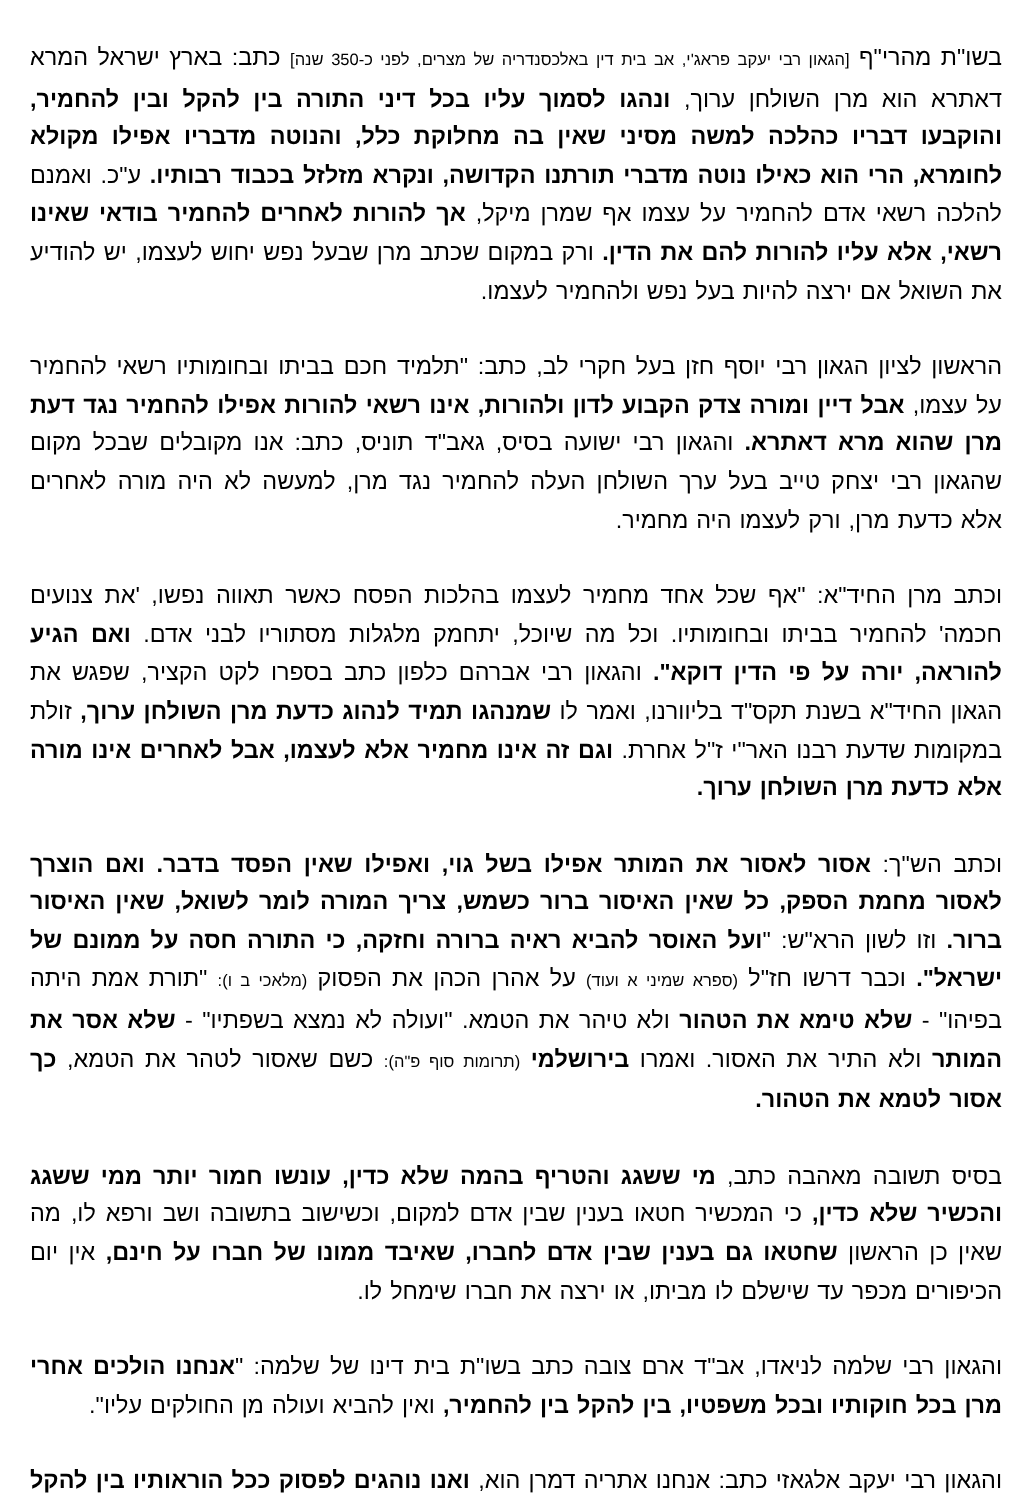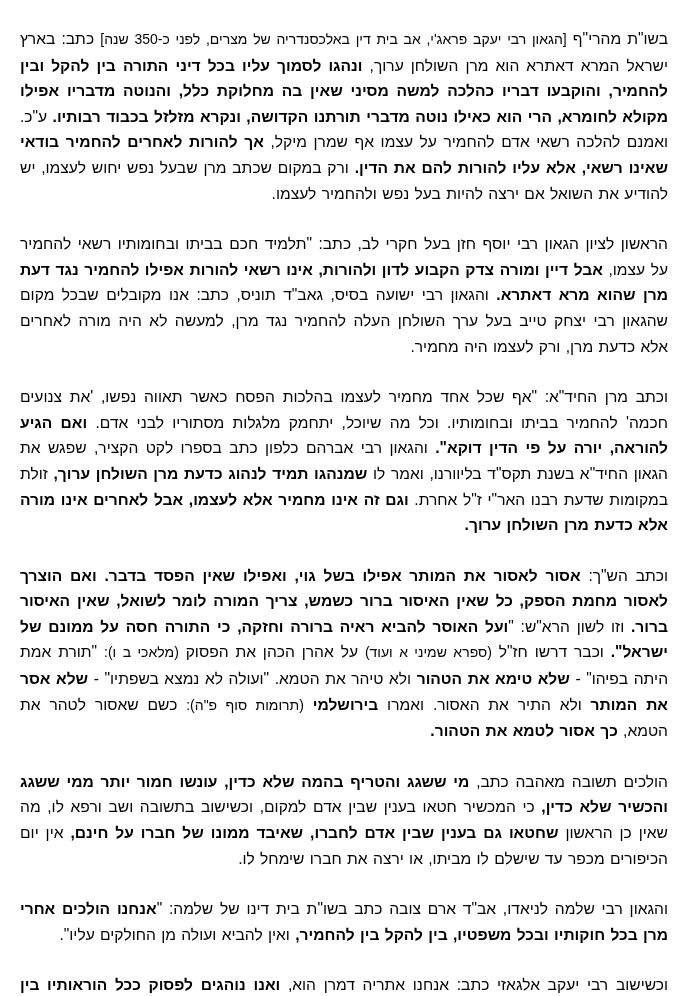--- a/index.html
+++ b/index.html
@@ -16,26 +16,26 @@
   }
   .para {
     font-size: 15.6px;
     line-height: 25.6px;
     text-align: justify;
     text-align-last: right;
     margin: 0 0 25px 0;
     word-spacing: 1px;
   }
   .para b { font-weight: 700; }
-  .para .small { font-size: 14px; }
+  .para .small { font-size: 11px; }
 </style>
 </head>
 <body>
 
 <div class="page">
   <p class="para"><span>בשו"ת מהרי"ף </span><span class="small">[הגאון רבי יעקב פראג'י, אב בית דין באלכסנדריה של מצרים, לפני כ-350 שנה]</span><span> כתב: בארץ ישראל המרא דאתרא הוא מרן השולחן ערוך, </span><b>ונהגו לסמוך עליו בכל דיני התורה בין להקל ובין להחמיר, והוקבעו דבריו כהלכה למשה מסיני שאין בה מחלוקת כלל, והנוטה מדבריו אפילו מקולא לחומרא, הרי הוא כאילו נוטה מדברי תורתנו הקדושה, ונקרא מזלזל בכבוד רבותיו.</b><span> ע"כ. ואמנם להלכה רשאי אדם להחמיר על עצמו אף שמרן מיקל, </span><b>אך להורות לאחרים להחמיר בודאי שאינו רשאי, אלא עליו להורות להם את הדין.</b><span> ורק במקום שכתב מרן שבעל נפש יחוש לעצמו, יש להודיע את השואל אם ירצה להיות בעל נפש ולהחמיר לעצמו.</span></p>
   <p class="para"><span>הראשון לציון הגאון רבי יוסף חזן בעל חקרי לב, כתב: "תלמיד חכם בביתו ובחומותיו רשאי להחמיר על עצמו, </span><b>אבל דיין ומורה צדק הקבוע לדון ולהורות, אינו רשאי להורות אפילו להחמיר נגד דעת מרן שהוא מרא דאתרא.</b><span> והגאון רבי ישועה בסיס, גאב"ד תוניס, כתב: אנו מקובלים שבכל מקום שהגאון רבי יצחק טייב בעל ערך השולחן העלה להחמיר נגד מרן, למעשה לא היה מורה לאחרים אלא כדעת מרן, ורק לעצמו היה מחמיר.</span></p>
   <p class="para"><span>וכתב מרן החיד"א: "אף שכל אחד מחמיר לעצמו בהלכות הפסח כאשר תאווה נפשו, 'את צנועים חכמה' להחמיר בביתו ובחומותיו. וכל מה שיוכל, יתחמק מלגלות מסתוריו לבני אדם. </span><b>ואם הגיע להוראה, יורה על פי הדין דוקא".</b><span> והגאון רבי אברהם כלפון כתב בספרו לקט הקציר, שפגש את הגאון החיד"א בשנת תקס"ד בליוורנו, ואמר לו </span><b>שמנהגו תמיד לנהוג כדעת מרן השולחן ערוך,</b><span> זולת במקומות שדעת רבנו האר"י ז"ל אחרת. </span><b>וגם זה אינו מחמיר אלא לעצמו, אבל לאחרים אינו מורה אלא כדעת מרן השולחן ערוך.</b></p>
   <p class="para"><span>וכתב הש"ך: </span><b>אסור לאסור את המותר אפילו בשל גוי, ואפילו שאין הפסד בדבר. ואם הוצרך לאסור מחמת הספק, כל שאין האיסור ברור כשמש, צריך המורה לומר לשואל, שאין האיסור ברור.</b><span> וזו לשון הרא"ש: "</span><b>ועל האוסר להביא ראיה ברורה וחזקה, כי התורה חסה על ממונם של ישראל".</b><span> וכבר דרשו חז"ל </span><span class="small">(ספרא שמיני א ועוד)</span><span> על אהרן הכהן את הפסוק </span><span class="small">(מלאכי ב ו):</span><span> "תורת אמת היתה בפיהו" - </span><b>שלא טימא את הטהור</b><span> ולא טיהר את הטמא. "ועולה לא נמצא בשפתיו" - </span><b>שלא אסר את המותר</b><span> ולא התיר את האסור. ואמרו </span><b>בירושלמי</b><span> </span><span class="small">(תרומות סוף פ"ה):</span><span> כשם שאסור לטהר את הטמא, </span><b>כך אסור לטמא את הטהור.</b></p>
-  <p class="para"><span>הולכים תשובה מאהבה כתב, </span><b>מי ששגג והטריף בהמה שלא כדין, עונשו חמור יותר ממי ששגג והכשיר שלא כדין,</b><span> כי המכשיר חטאו בענין שבין אדם למקום, וכשישוב בתשובה ושב ורפא לו, מה שאין כן הראשון </span><b>שחטאו גם בענין שבין אדם לחברו, שאיבד ממונו של חברו על חינם,</b><span> אין יום הכיפורים מכפר עד שישלם לו מביתו, או ירצה את חברו שימחל לו.</span></p>
+  <p class="para"><span>בסיס תשובה מאהבה כתב, </span><b>מי ששגג והטריף בהמה שלא כדין, עונשו חמור יותר ממי ששגג והכשיר שלא כדין,</b><span> כי המכשיר חטאו בענין שבין אדם למקום, וכשישוב בתשובה ושב ורפא לו, מה שאין כן הראשון </span><b>שחטאו גם בענין שבין אדם לחברו, שאיבד ממונו של חברו על חינם,</b><span> אין יום הכיפורים מכפר עד שישלם לו מביתו, או ירצה את חברו שימחל לו.</span></p>
   <p class="para"><span>והגאון רבי שלמה לניאדו, אב"ד ארם צובה כתב בשו"ת בית דינו של שלמה: "</span><b>אנחנו הולכים אחרי מרן בכל חוקותיו ובכל משפטיו, בין להקל בין להחמיר,</b><span> ואין להביא ועולה מן החולקים עליו".</span></p>
-  <p class="para"><span>וכשישוב רבי יעקב אלגאזי כתב: אנחנו אתריה דמרן הוא, </span><b>ואנו נוהגים לפסוק ככל הוראותיו בין להקל בין להחמיר.</b></p>
+  <p class="para"><span>והגאון רבי יעקב אלגאזי כתב: אנחנו אתריה דמרן הוא, </span><b>ואנו נוהגים לפסוק ככל הוראותיו בין להקל בין להחמיר.</b></p>
 </div>
 
 </body></html>

